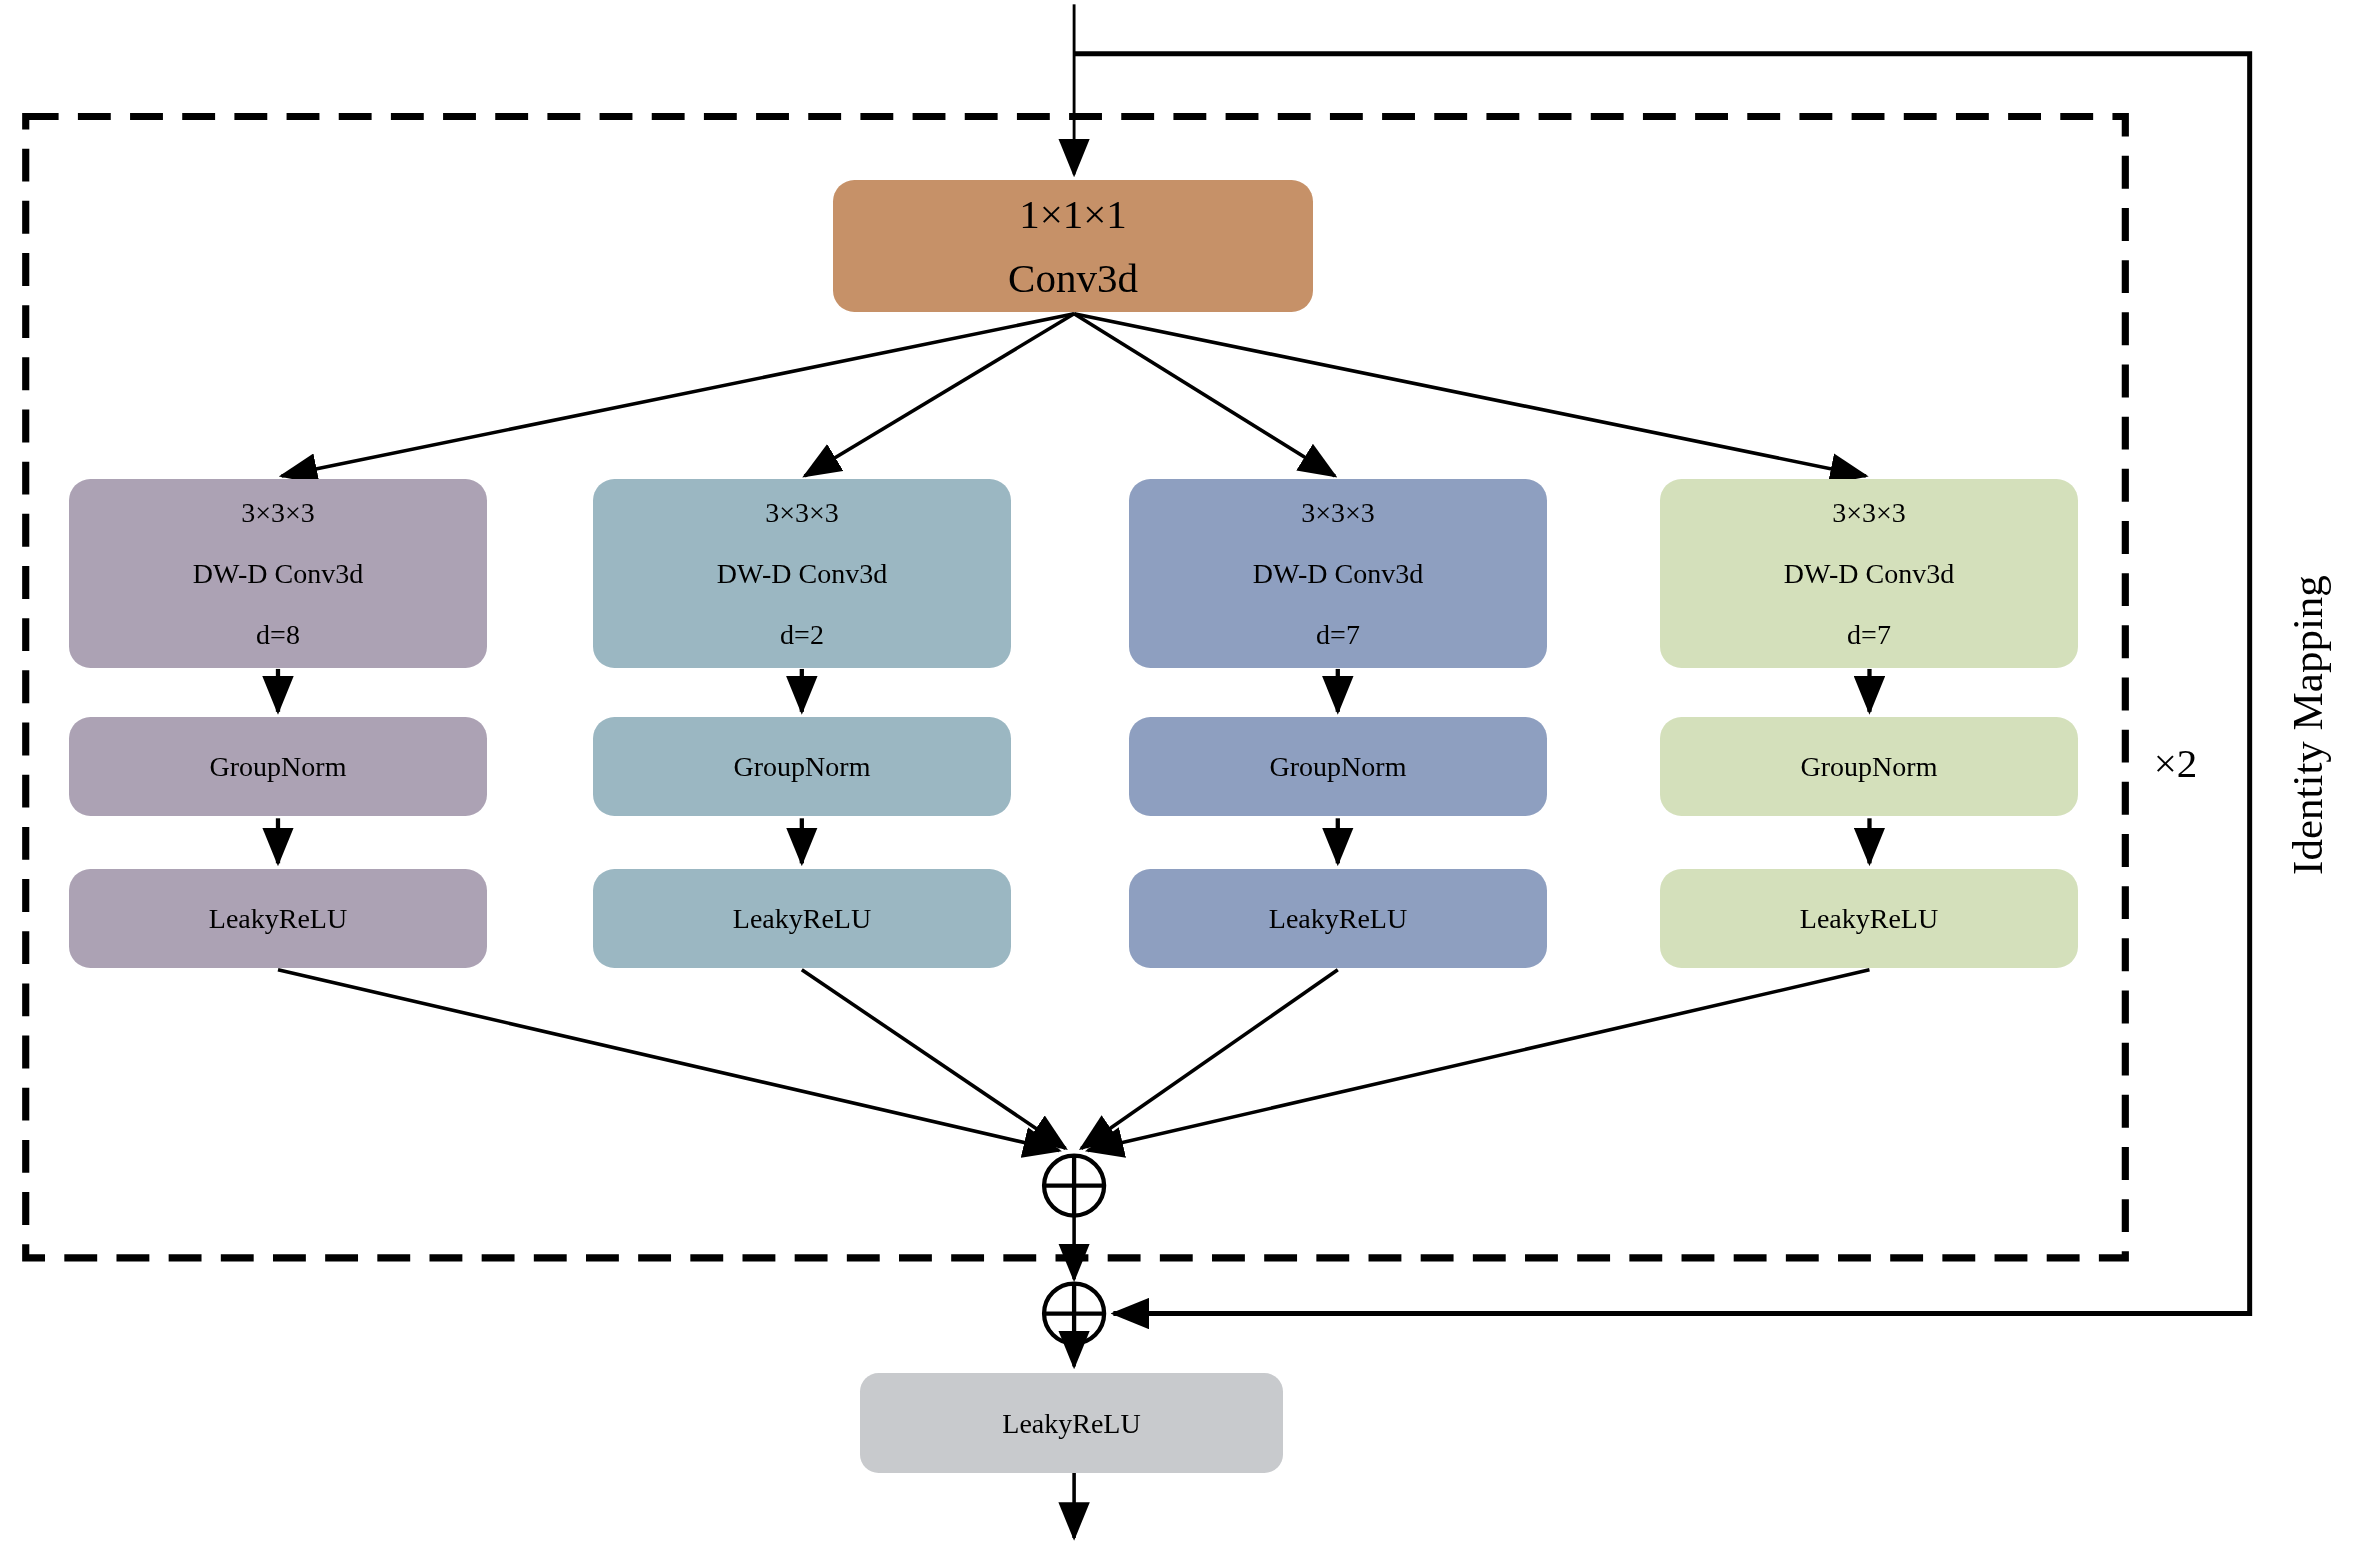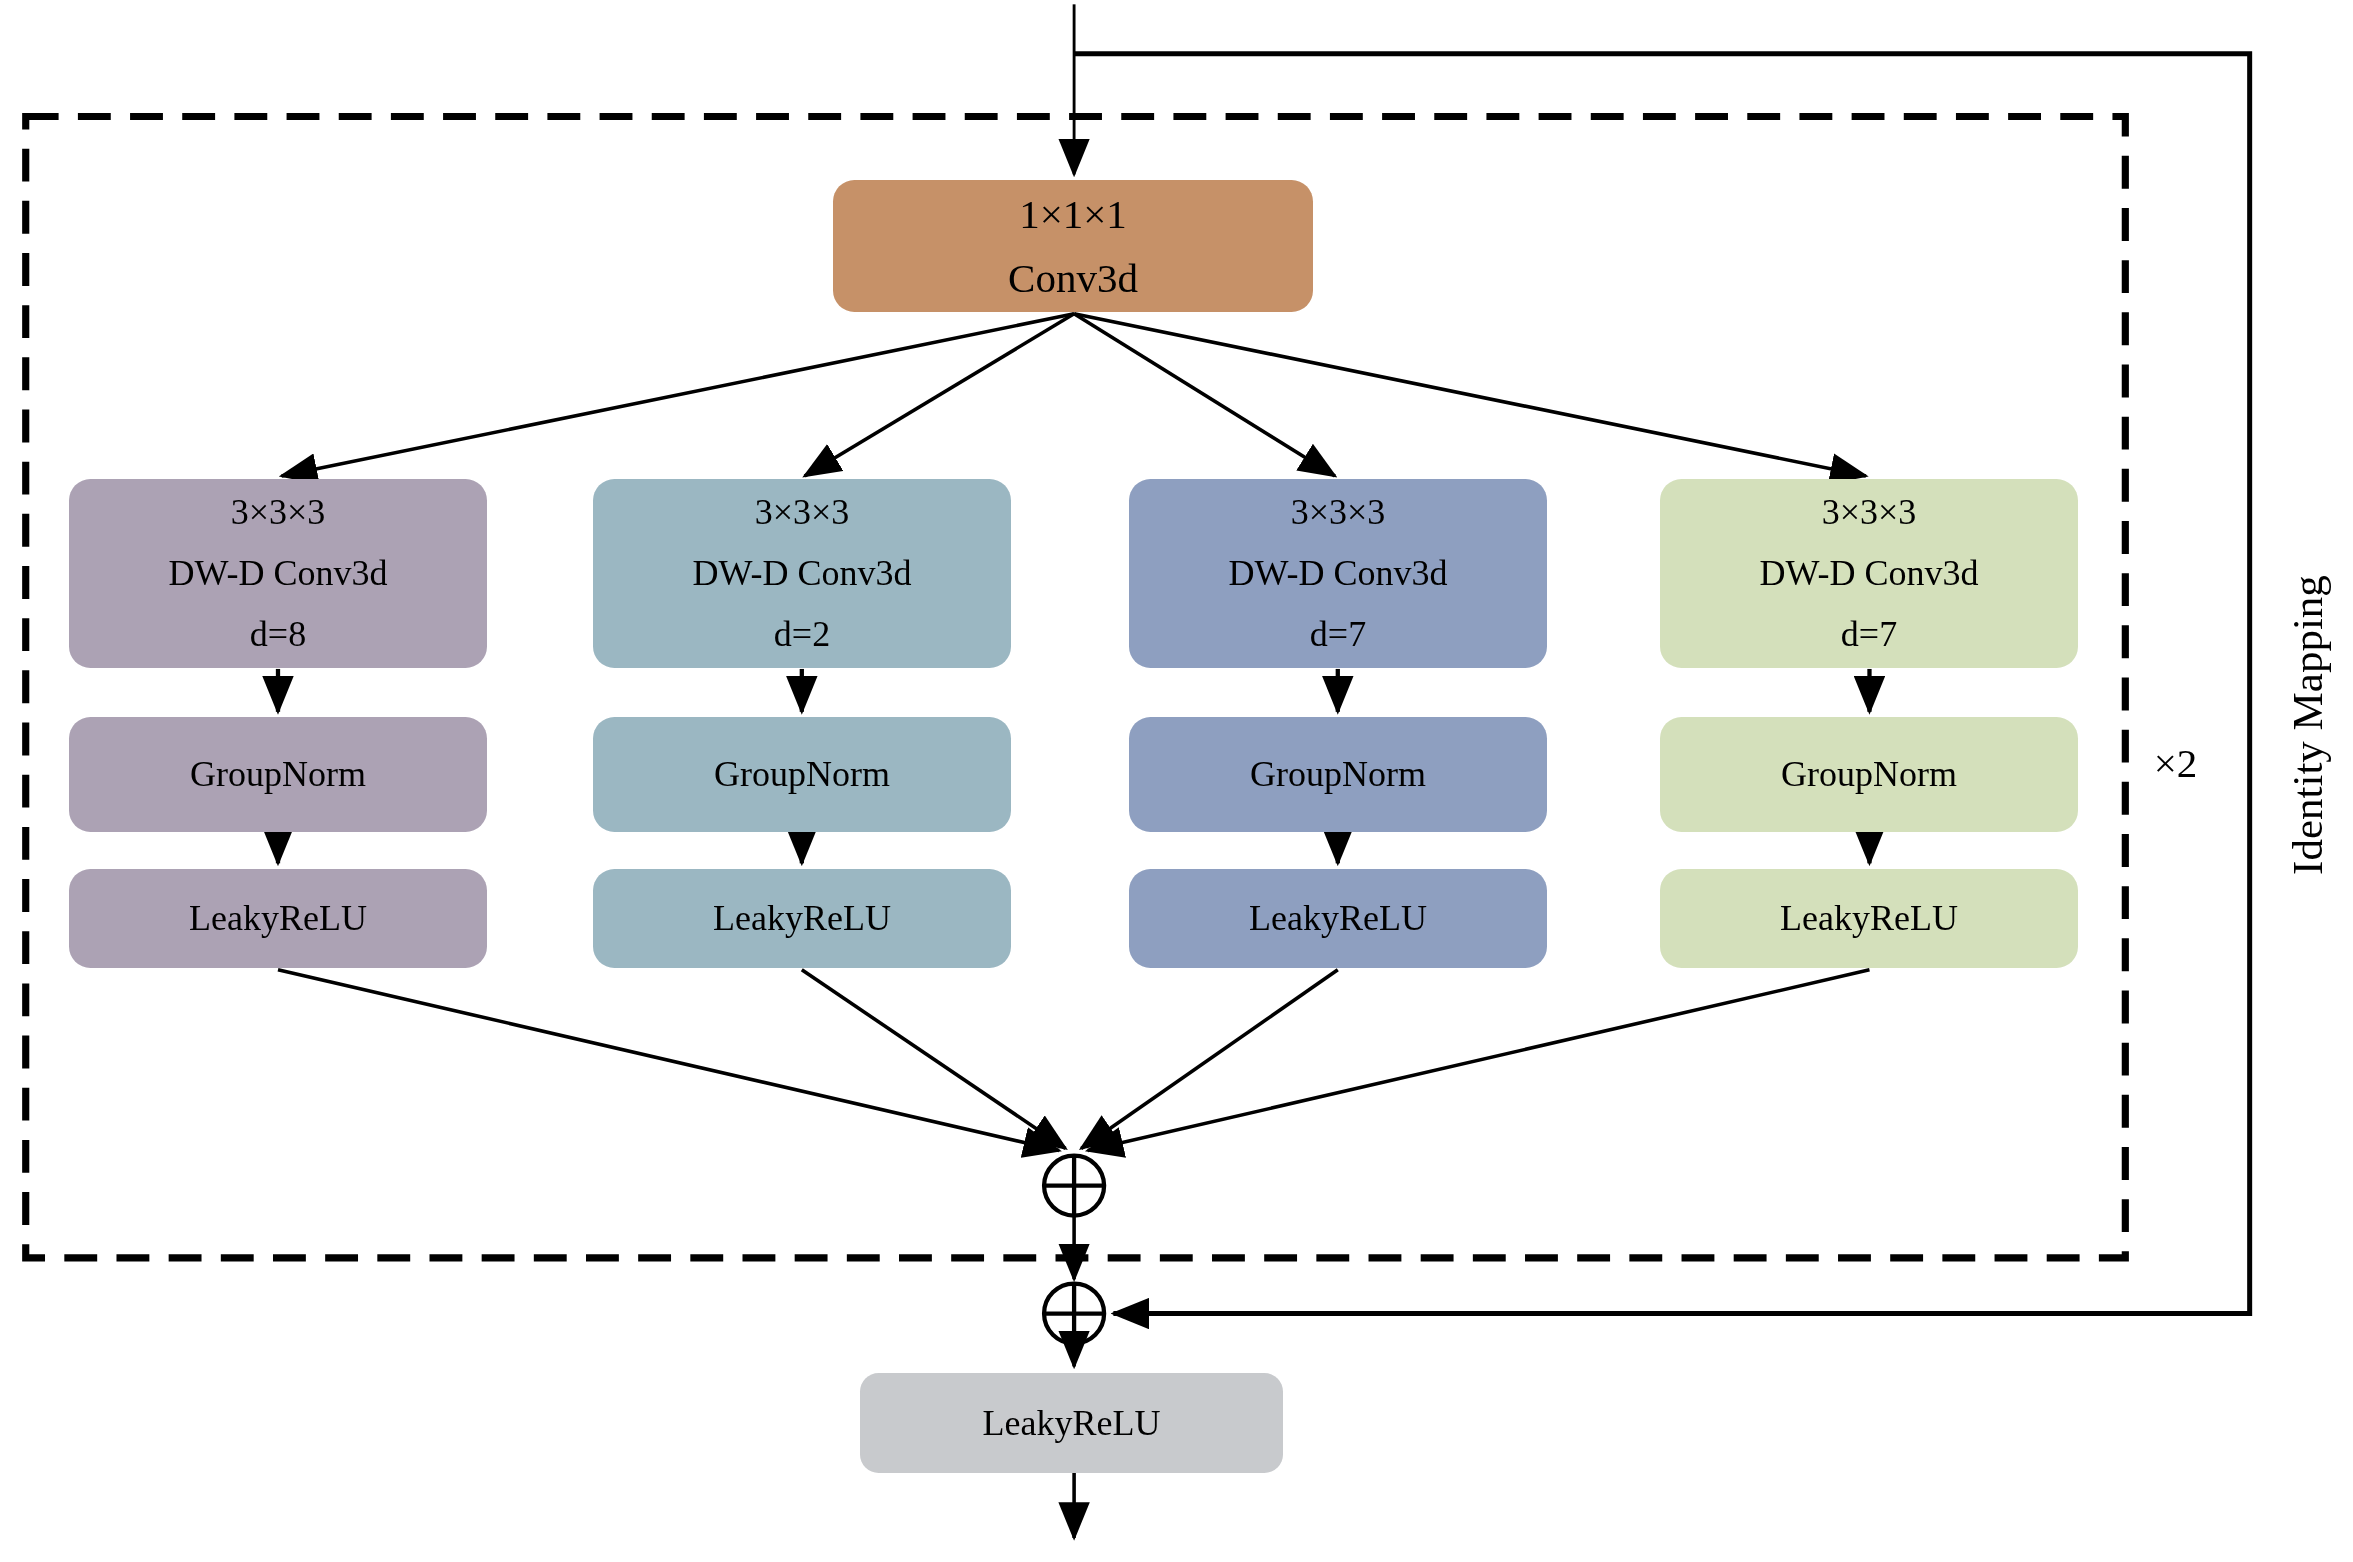--- a/index.html
+++ b/index.html
@@ -14,27 +14,27 @@
   }
   #wires { position: absolute; left: 0; top: 0; width: 2354px; height: 1563px; }
   .box {
     position: absolute;
     border-radius: 21.4px;
     display: flex;
     flex-direction: column;
     align-items: center;
     justify-content: center;
     text-align: center;
-    font-size: 36px;
+    font-size: 28px;
     line-height: 61px;
     color: #000000;
   }
   .top-box   { left: 833px; top: 180px;  width: 480px; height: 132px; background: #C69168; font-size: 41px; line-height: 64px; }
   .conv-box  { top: 479px;  height: 189px; width: 418px; }
-  .norm-box  { top: 717px; height: 115px; width: 418px; }
+  .norm-box  { top: 717px; height: 99px; width: 418px; }
   .act-box   { top: 869px; height: 99px; width: 418px; }
   .col-0 { left: 69px;   background: #ACA2B4; }
   .col-1 { left: 593px;  background: #9BB7C2; }
   .col-2 { left: 1129px; background: #8E9FC0; }
   .col-3 { left: 1660px; background: #D4E0BB; }
   .out-box { left: 860px; top: 1373px; width: 423px; height: 100px; background: #C8CACD; border-radius: 18.6px; }
   .repeat-label {
     position: absolute; left: 2115px; top: 735px; width: 121px; height: 57px;
     font-size: 41px; line-height: 57px; text-align: center;
   }

